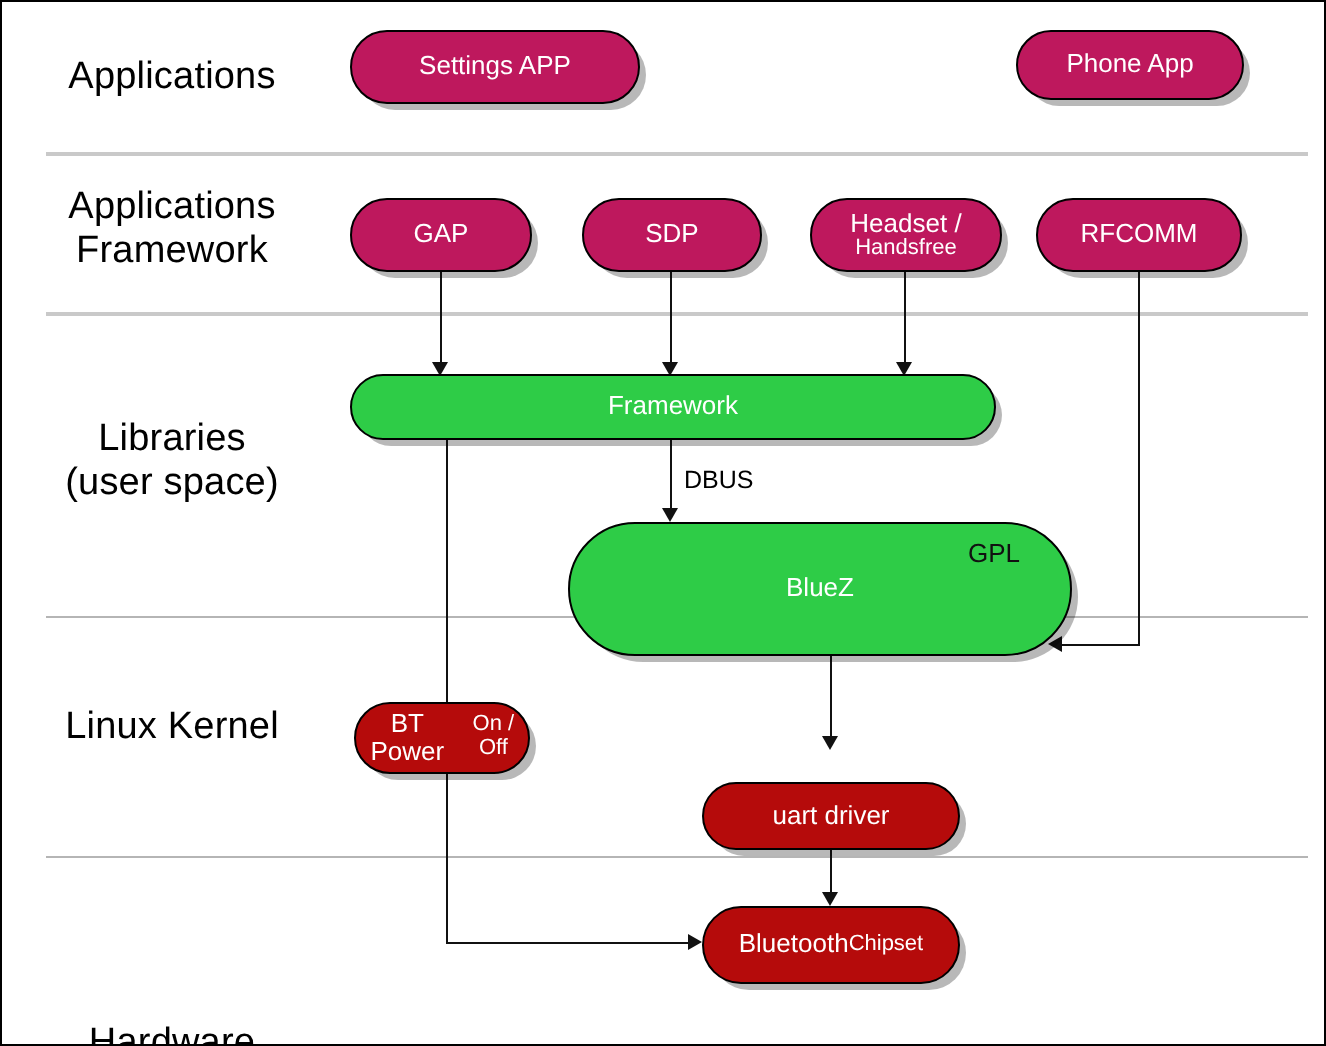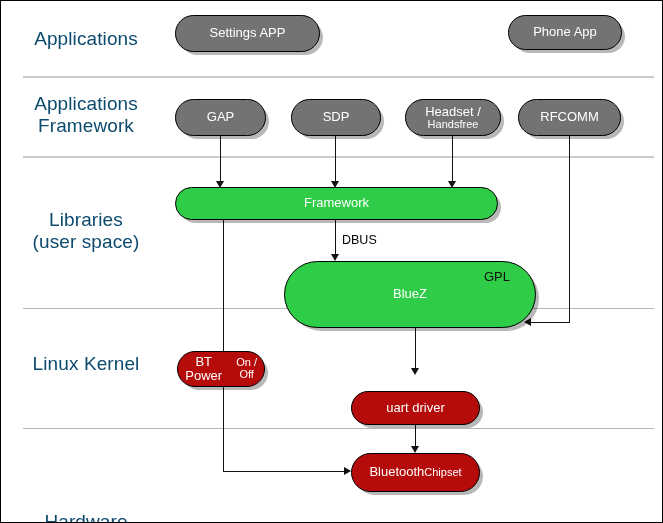--- a/index.html
+++ b/index.html
@@ -20,21 +20,21 @@
     height:0;
     border-top:2px solid #c9c9c9;
     left:22px;
     right:8px;
   }
   .sep.thin{border-top:1px solid #b5b5b5;}
 
   
   .layer-label{
     position:absolute;
-    color:#0c4a6e;
+    color:#000000;
     font-size:19px;
     line-height:22px;
     text-align:center;
     width:170px;
     left:0;
     white-space:pre-line;
     letter-spacing:.1px;
   }
 
   
@@ -65,21 +65,21 @@
     box-sizing:border-box;
     border:1.3px solid #000;
     display:flex;
     align-items:center;
     justify-content:center;
     text-align:center;
     color:#ffffff;
     box-shadow:4px 4px 0 -1px rgba(0,0,0,.28);
     line-height:1.08;
   }
-  .node.blue{background:#737373;border-radius:999px;font-size:13px;}
+  .node.blue{background:#be185d;border-radius:999px;font-size:13px;}
   .node.green{background:#2ecc47;border-radius:999px;font-size:13px;}
   .node.red{background:#b50b0b;border-radius:999px;font-size:13px;}
   .node .sub{display:block;font-size:11px;}
   .node .main{display:block;}
 
   .gpl-tag{
     position:absolute;
     font-size:13px;
     color:#111;
     font-weight:400;

